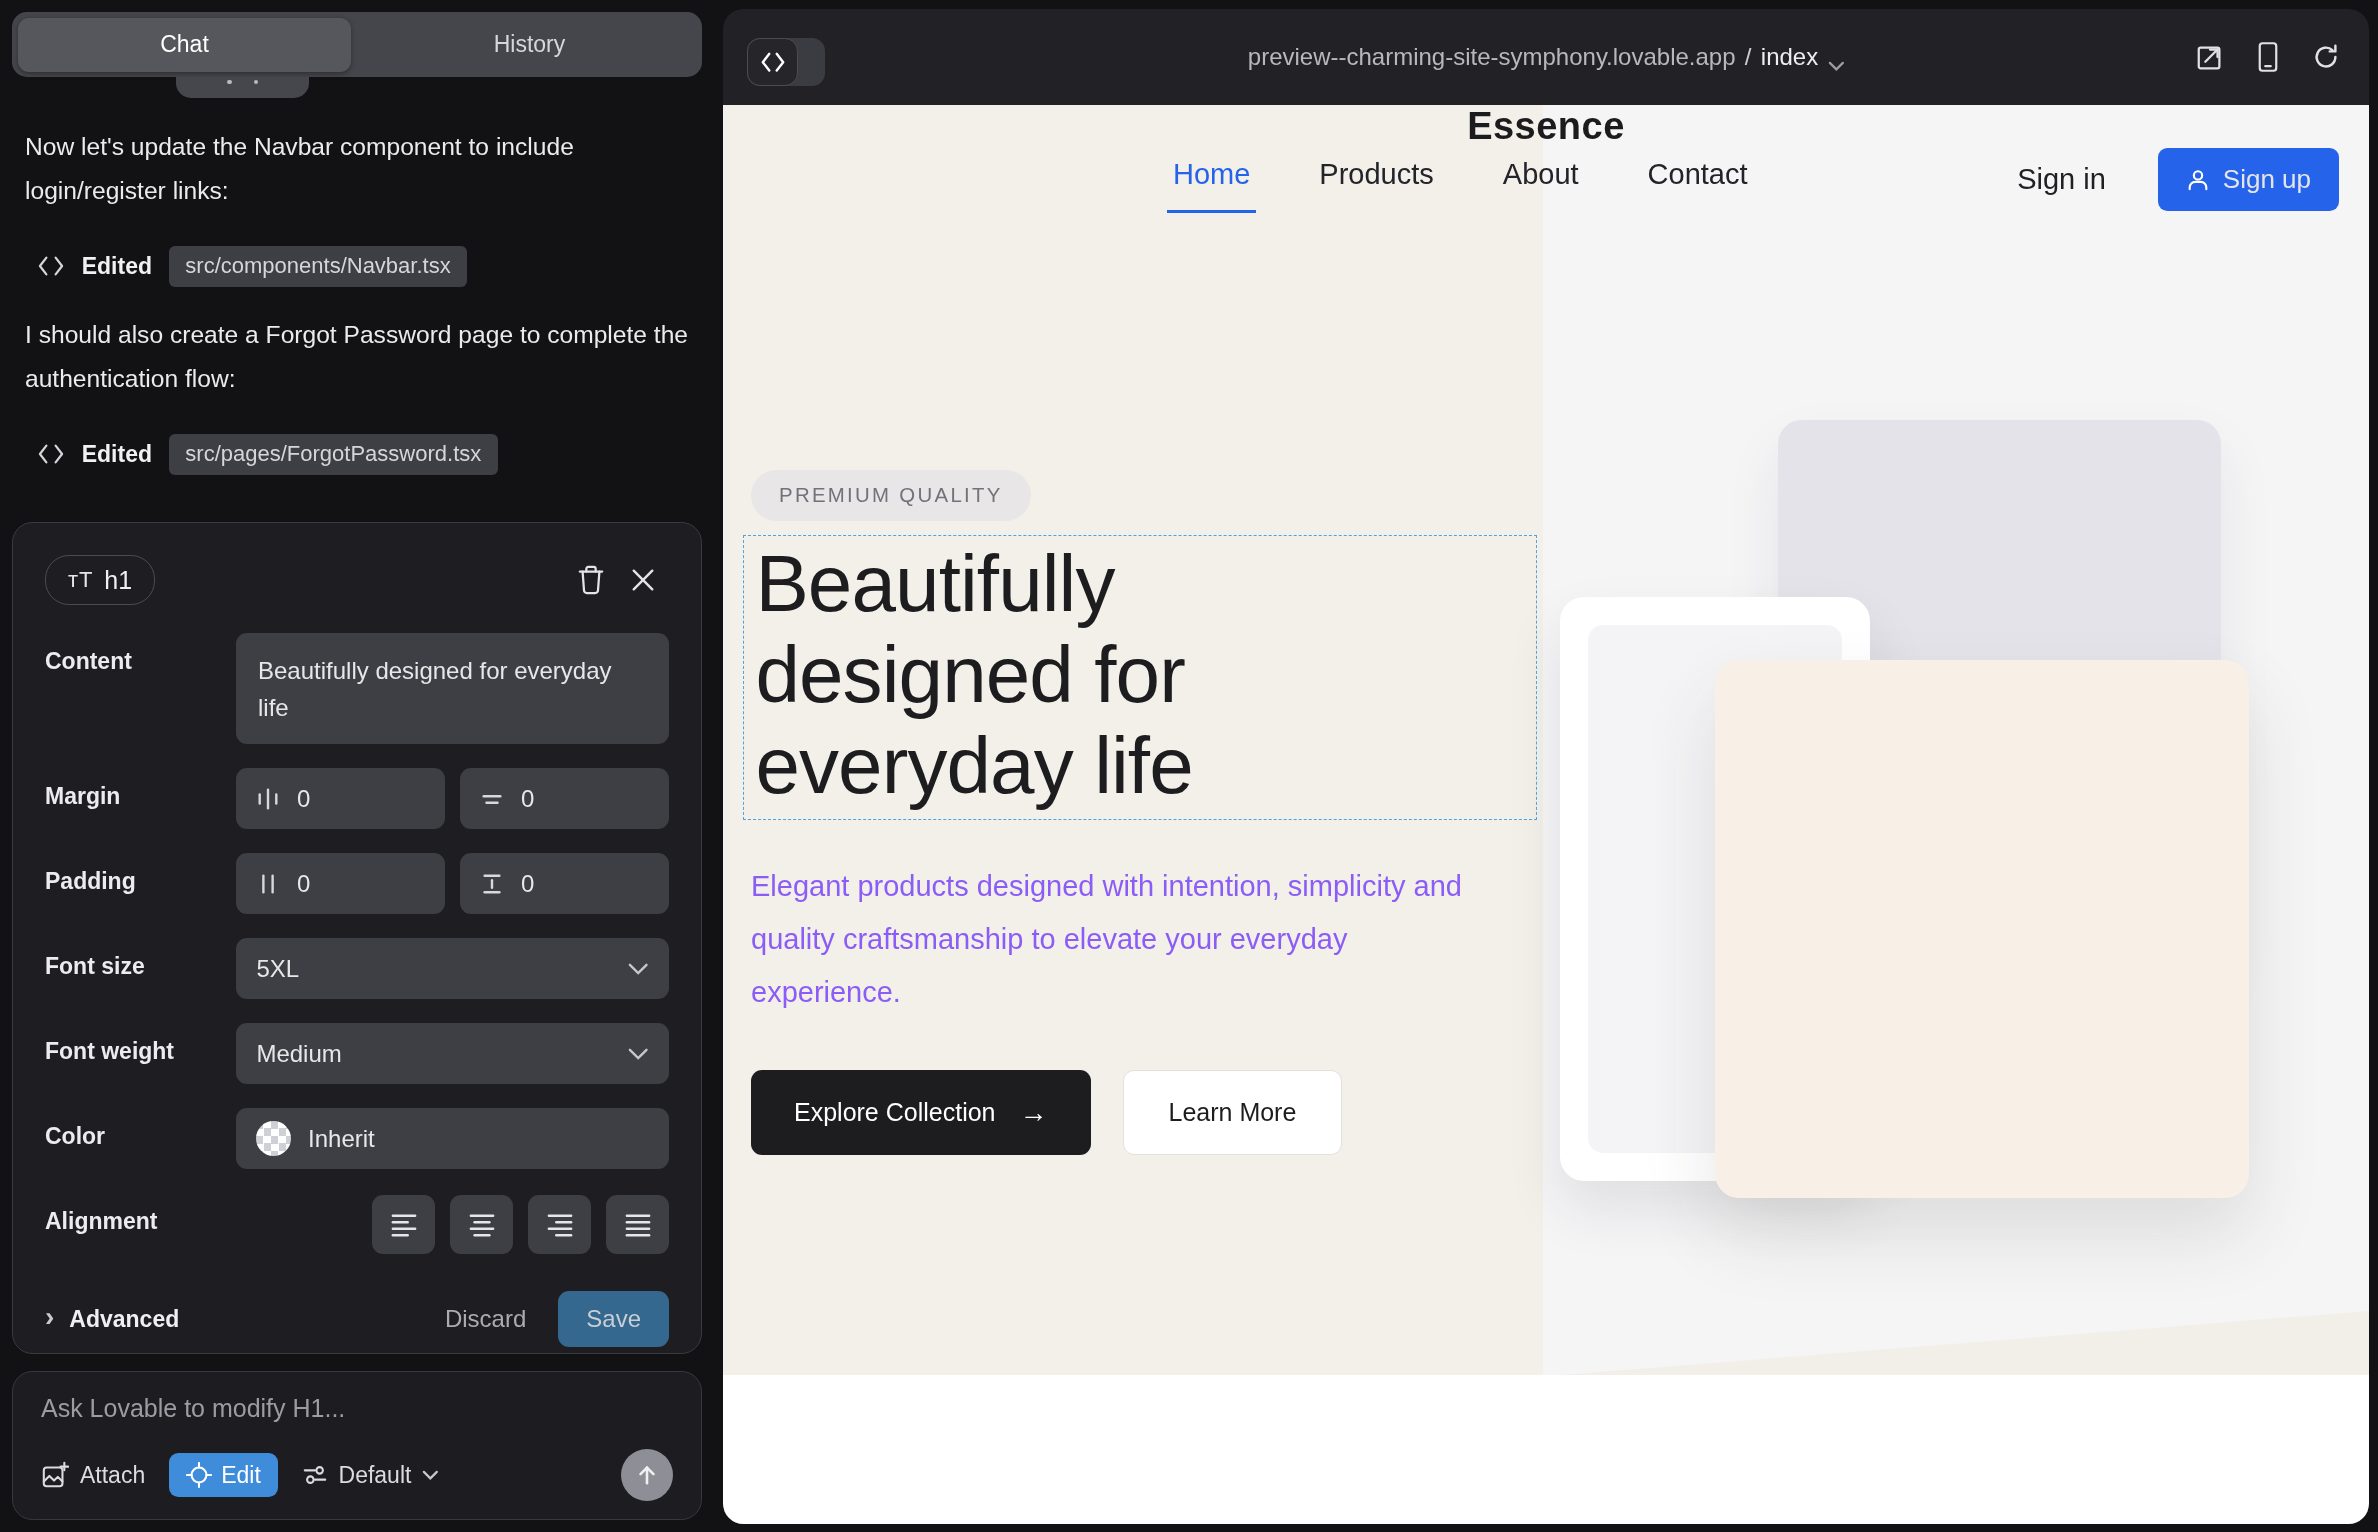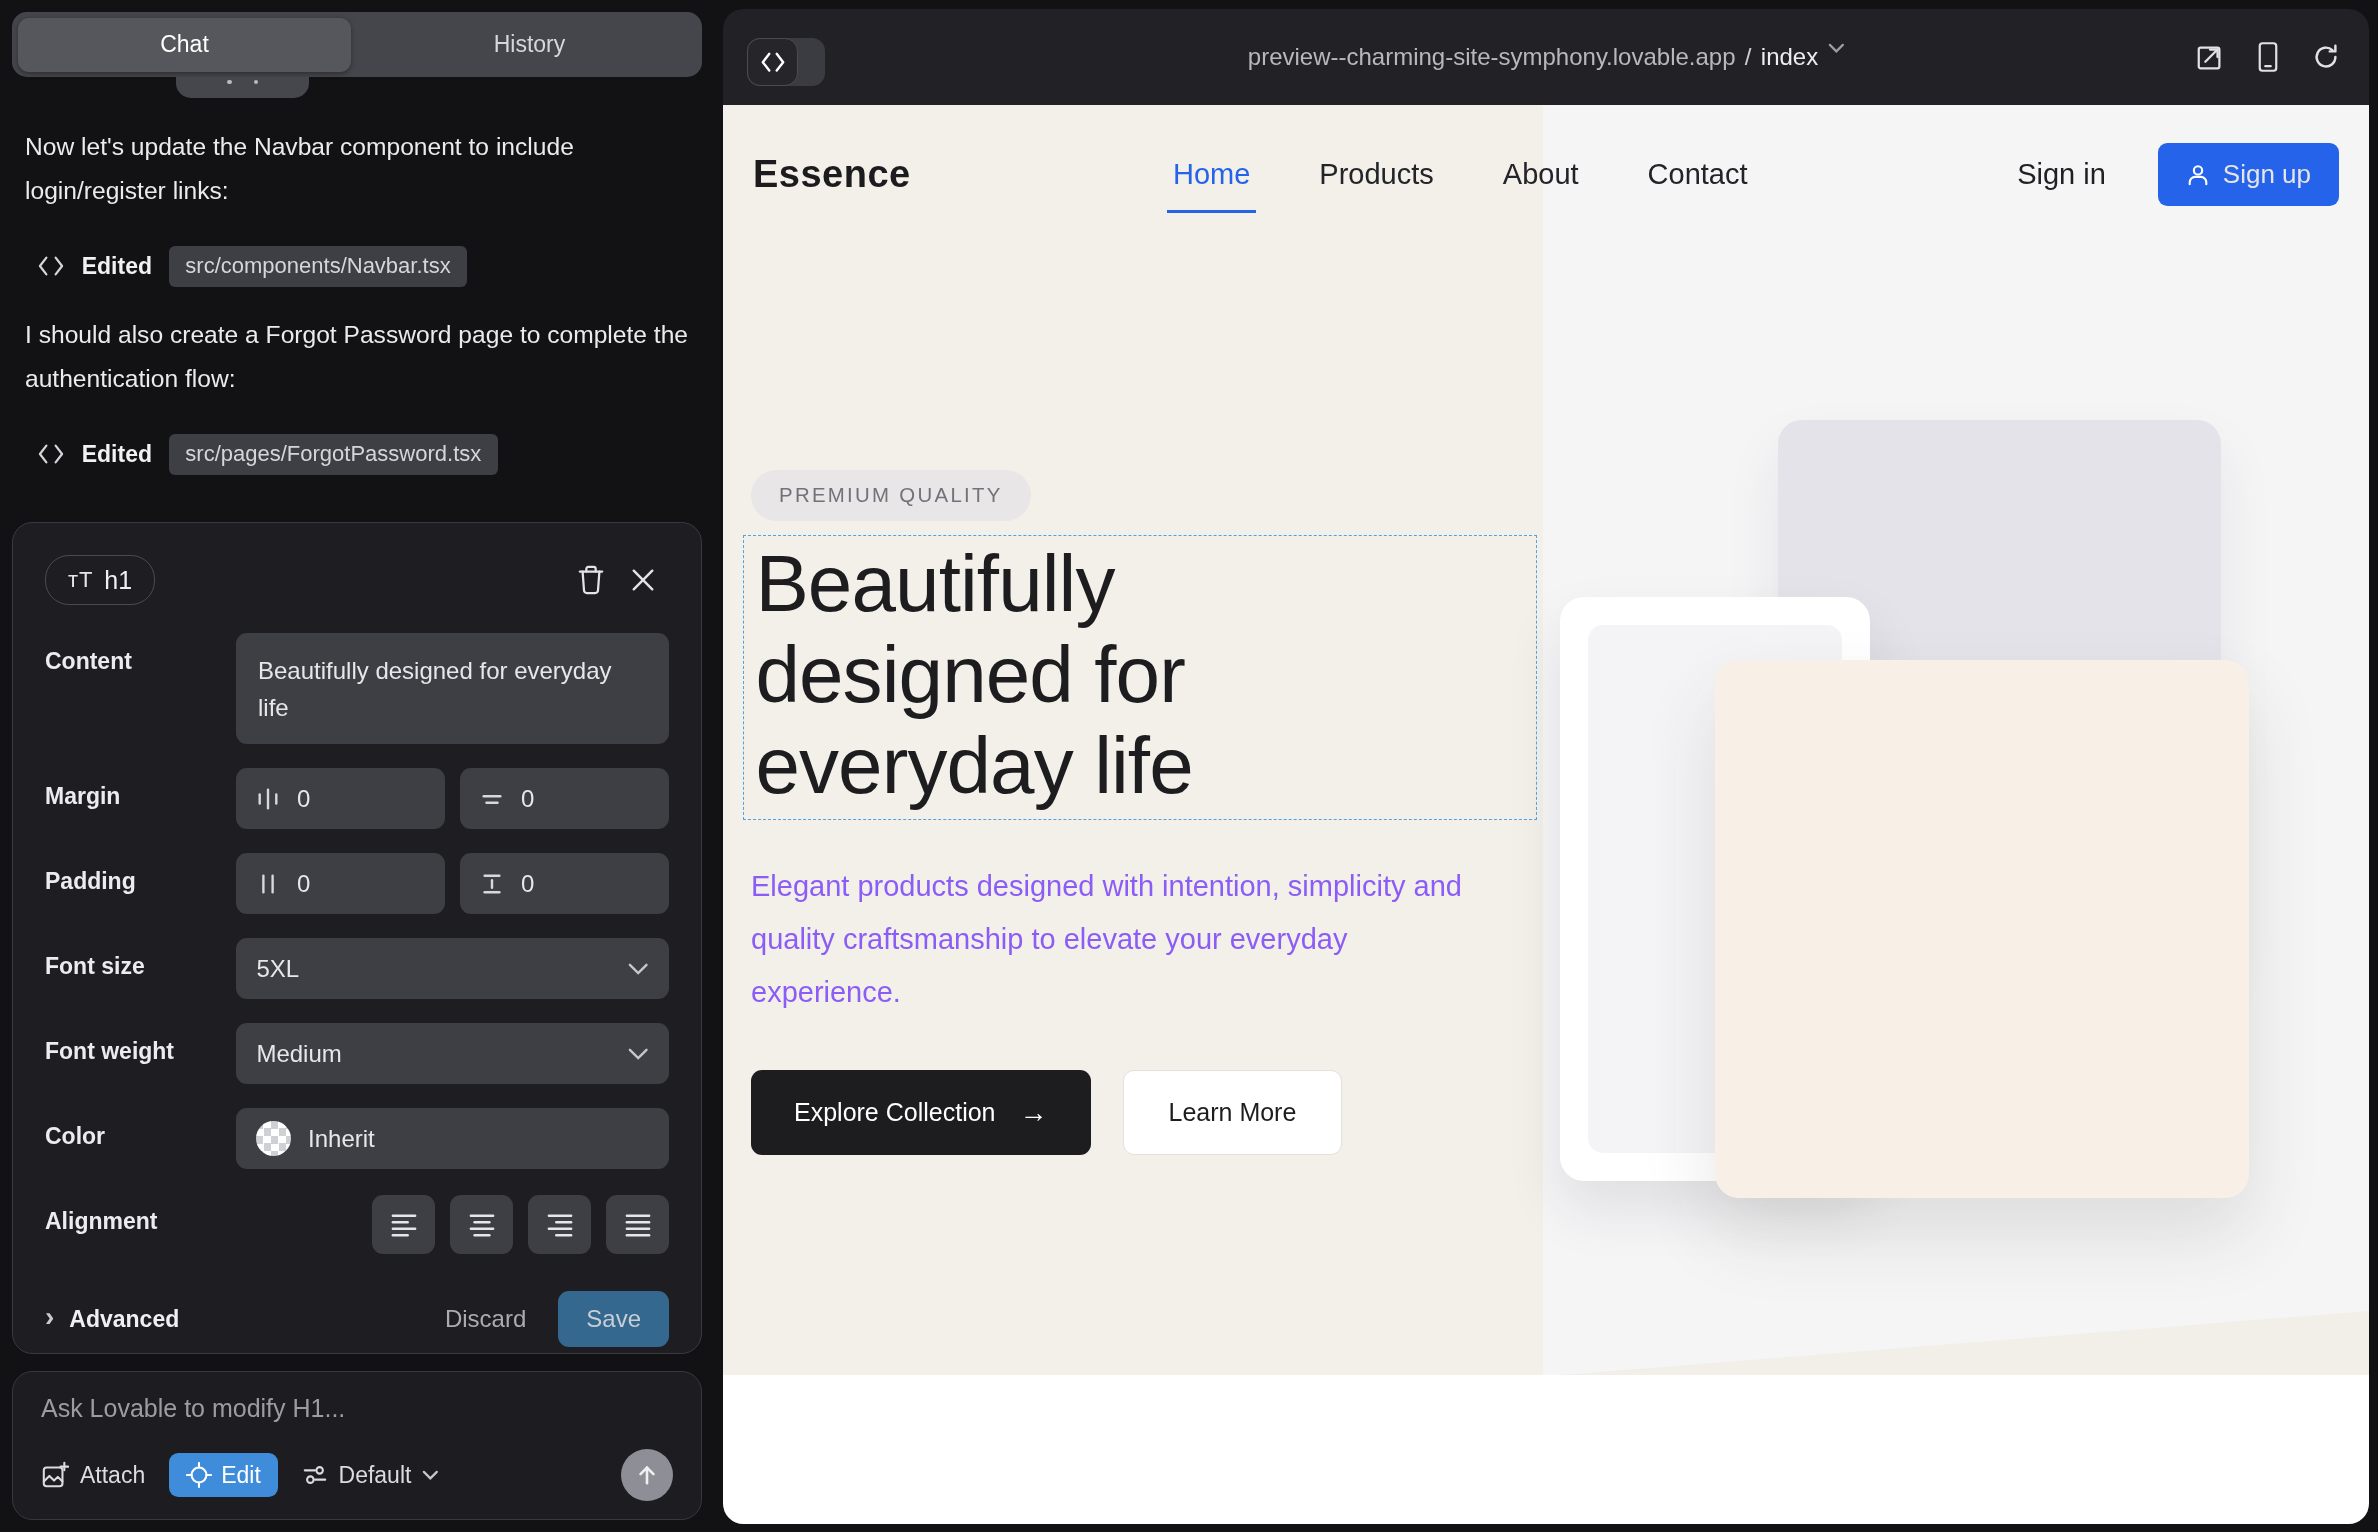--- a/index.html
+++ b/index.html
@@ -77,34 +77,34 @@
     display:flex; align-items:center; justify-content:center; }
 
   
   .pane { position:absolute; left:723px; top:9.3px; width:1646px; height:1515px;
     background:#222226; border-radius:20.4px; overflow:hidden; }
   .chrome { position:relative; height:96px; display:flex; align-items:center; }
   .code-toggle { position:absolute; left:24px; top:29px; width:78px; height:48px;
     background:#3b3b42; border-radius:13px; display:flex; }
   .code-toggle .seg { width:51px; height:48px; background:#26262a; border:1.9px solid #4b4b53;
     border-radius:13px; display:flex; align-items:center; justify-content:center; }
-  .urlbar { margin:0 auto; display:flex; align-items:flex-start; gap:9.3px; font-size:24px; color:#b7b7bd; }
+  .urlbar { margin:0 auto; display:flex; align-items:flex-end; gap:9.3px; font-size:24px; color:#b7b7bd; }
   .urlbar .path { color:#ededf0; }
   .urlbar .sep { color:#cfcfd4; }
   .chrome-icons { position:absolute; right:28px; top:0; height:96px; display:flex; align-items:center; gap:32px; }
 
   .site { position:absolute; left:0; top:96px; width:1646px; height:1419px; background:#ffffff; }
   .hero-bg { position:absolute; left:0; top:0; width:1646px; height:1270px;
     background:linear-gradient(90deg,#f2f0e9 0 820px,#f5f5f6 820px 100%); }
   .wedge { position:absolute; left:835px; top:1178px; width:811px; height:92px;
     background:#f1efe8; clip-path:polygon(0 100%, 100% 30%, 100% 100%); }
 
   
   .nav { position:absolute; left:0; top:0; width:1646px; height:139px;
-    display:flex; align-items:center; padding:0 30px; }
+    display:flex; align-items:center; padding:0 30px;flex-direction:column; }
   .brand { font-size:38px; font-weight:700; color:#1c1c1e; letter-spacing:0.5px; }
   .nav-links { position:absolute; left:450px; top:0; height:139px; display:flex; align-items:center; gap:69px; }
   .nav-link { font-size:29px; color:#23232a; position:relative; }
   .nav-link.active { color:#2563eb; }
   .nav-link.active::after { content:""; position:absolute; left:-5.6px; right:-5.6px; bottom:-22px;
     height:3.7px; background:#2563eb; }
   .nav-right { margin-left:auto; display:flex; align-items:center; gap:52px; }
   .signin { font-size:29px; color:#1f1f24; }
   .signup { background:#2563eb; color:#e5e5e5; font-size:26px; border-radius:9.3px;
     height:63px; padding:0 28px; display:flex; align-items:center; gap:13px; border:none; }

